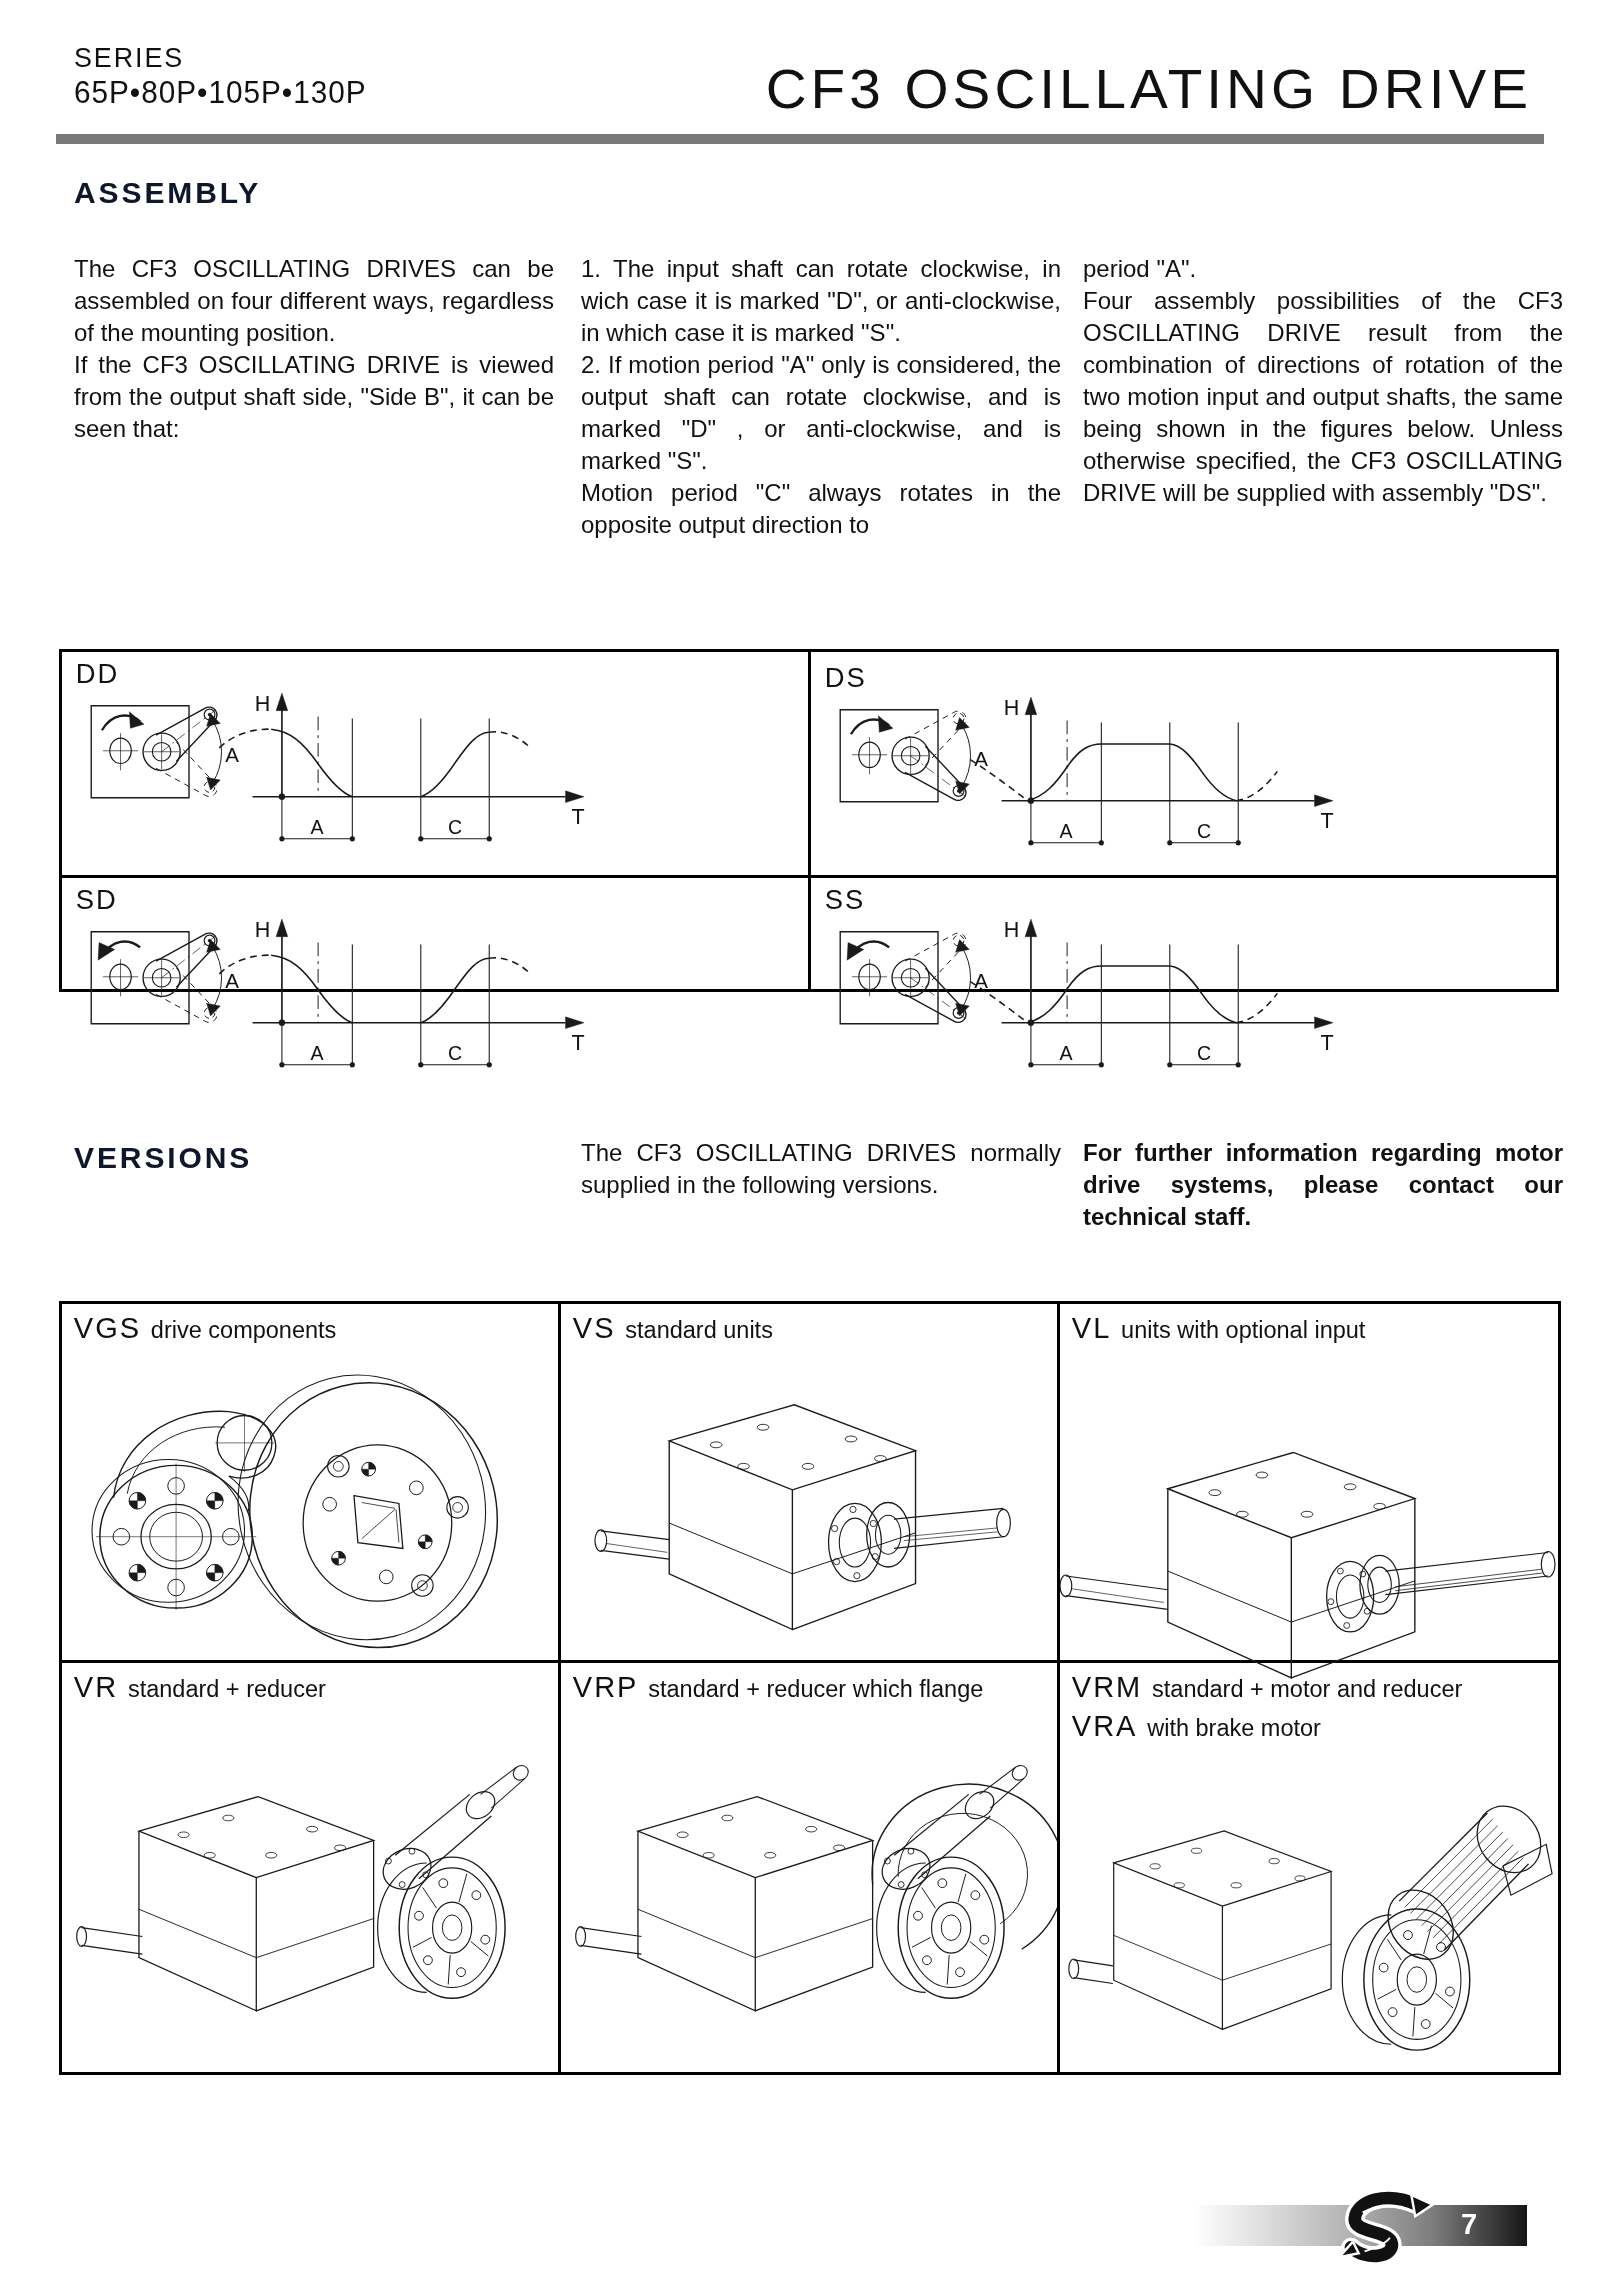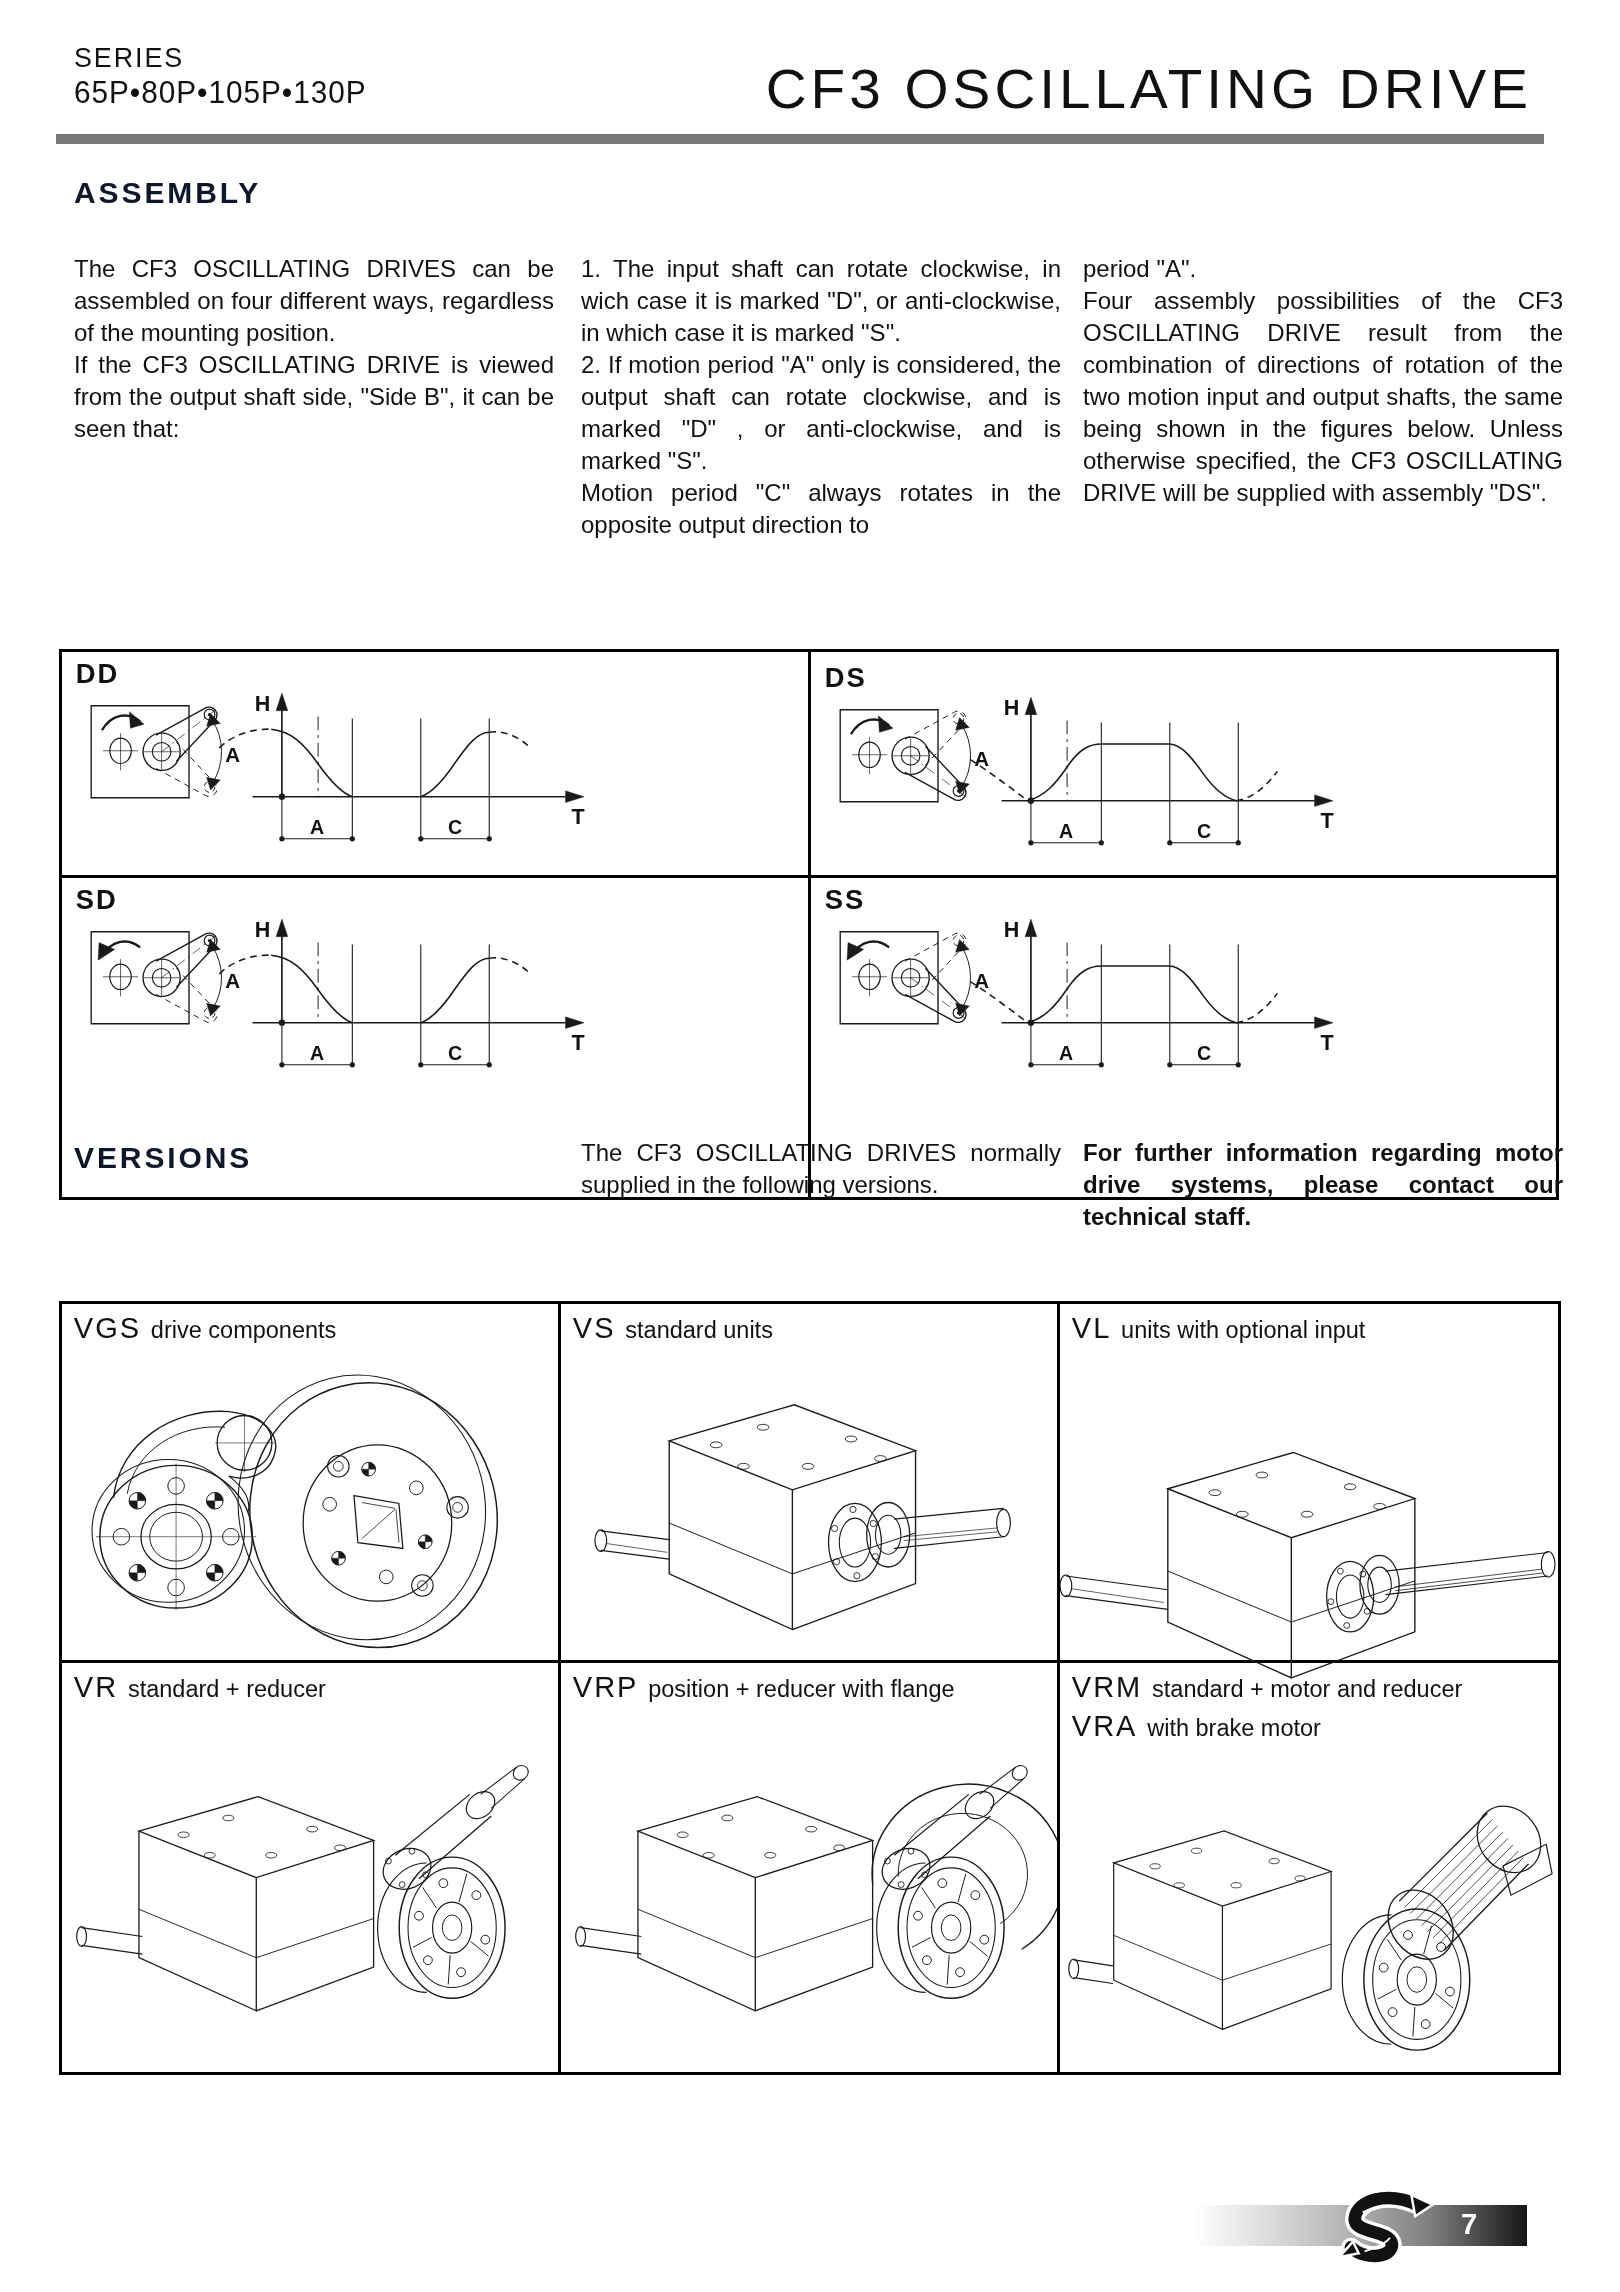--- a/index.html
+++ b/index.html
@@ -21,21 +21,21 @@
   #versions-h { left:74px; top:1141px; }
   
   .tcol { position:absolute; width:480px; font-size:24px; line-height:32px; text-align:justify; }
   .tcol p { margin:0; }
   #acol1 { left:74px;  top:253px; }
   #acol2 { left:581px; top:253px; }
   #acol3 { left:1083px;top:253px; }
   #vcol1 { left:581px; top:1137px; }
   #vcol2 { left:1083px;top:1137px;font-weight:bold; }
   
-  .diagram-box { position:absolute; left:59px; top:649px; width:1500px; height:551px; border:3.9px solid #000; background:#fff;font-weight:bold; }
+  .diagram-box { position:absolute; left:59px; top:649px; width:1500px; height:343px; border:3.9px solid #000; background:#fff; }
   .dg-vsep { position:absolute; left:746px; top:0; width:2.9px; height:100%; background:#000; }
   .dg-hsep { position:absolute; left:0; top:223px; width:100%; height:2.9px; background:#000; }
   .quad { position:absolute; width:743px; height:222px; }
   #quad0 { left:0;   top:0; }
   #quad1 { left:749px; top:4px; }
   #quad2 { left:0;   top:226px;padding-left:7px; }
   #quad3 { left:749px; top:226px; }
   .quad svg { position:absolute; left:0; top:0; width:743px; height:222px; }
   .q-label { position:absolute; left:13.7px; top:5.9px; font-size:27.4px; letter-spacing:2px; }
   
@@ -495,21 +495,21 @@
           <line x1="364" y1="146" x2="438" y2="82" fill="none" stroke="#1a1a1a" stroke-width="1.3"></line>
           <ellipse cx="427" cy="71" rx="16" ry="12" transform="rotate(-40 427 71)" fill="none" stroke="#1a1a1a" stroke-width="1.2"></ellipse>
           <line x1="427" y1="60" x2="464" y2="32" fill="none" stroke="#1a1a1a" stroke-width="1.1"></line>
           <line x1="438" y1="74" x2="472" y2="44" fill="none" stroke="#1a1a1a" stroke-width="1.1"></line>
           <ellipse cx="468" cy="38" rx="8" ry="7" transform="rotate(-40 468 38)" fill="none" stroke="#1a1a1a" stroke-width="1.1"></ellipse>
         </g>
       </svg>
     </div>
   <div class="vcell" id="vc4">
     <div class="vlabel">
-      <span class="vcode">VRP</span><span class="vdesc">position + reducer with flange</span>
+      <span class="vcode">VRP</span><span class="vdesc">standard + reducer which flange</span>
     </div>
   <svg viewBox="0 0 506 310" preserveAspectRatio="xMidYMid meet">
         <g transform="translate(-26,10) scale(0.95)">
           <path d="M 110 92 L 238 55 L 362 102 L 236 142 Z" fill="none" stroke="#1a1a1a" stroke-width="1.4"></path>
           <path d="M 110 92 L 110 228 L 236 285 L 236 142" fill="none" stroke="#1a1a1a" stroke-width="1.4"></path>
           <path d="M 362 102 L 362 238 L 236 285" fill="none" stroke="#1a1a1a" stroke-width="1.4"></path>
           <line x1="110" y1="176" x2="236" y2="228" fill="none" stroke="#1a1a1a" stroke-width="1"></line>
           <line x1="236" y1="228" x2="362" y2="186" fill="none" stroke="#1a1a1a" stroke-width="1"></line>
           <ellipse cx="158" cy="96" rx="6" ry="3" fill="none" stroke="#1a1a1a" stroke-width="0.9"></ellipse>
           <ellipse cx="206" cy="78" rx="6" ry="3" fill="none" stroke="#1a1a1a" stroke-width="0.9"></ellipse>

